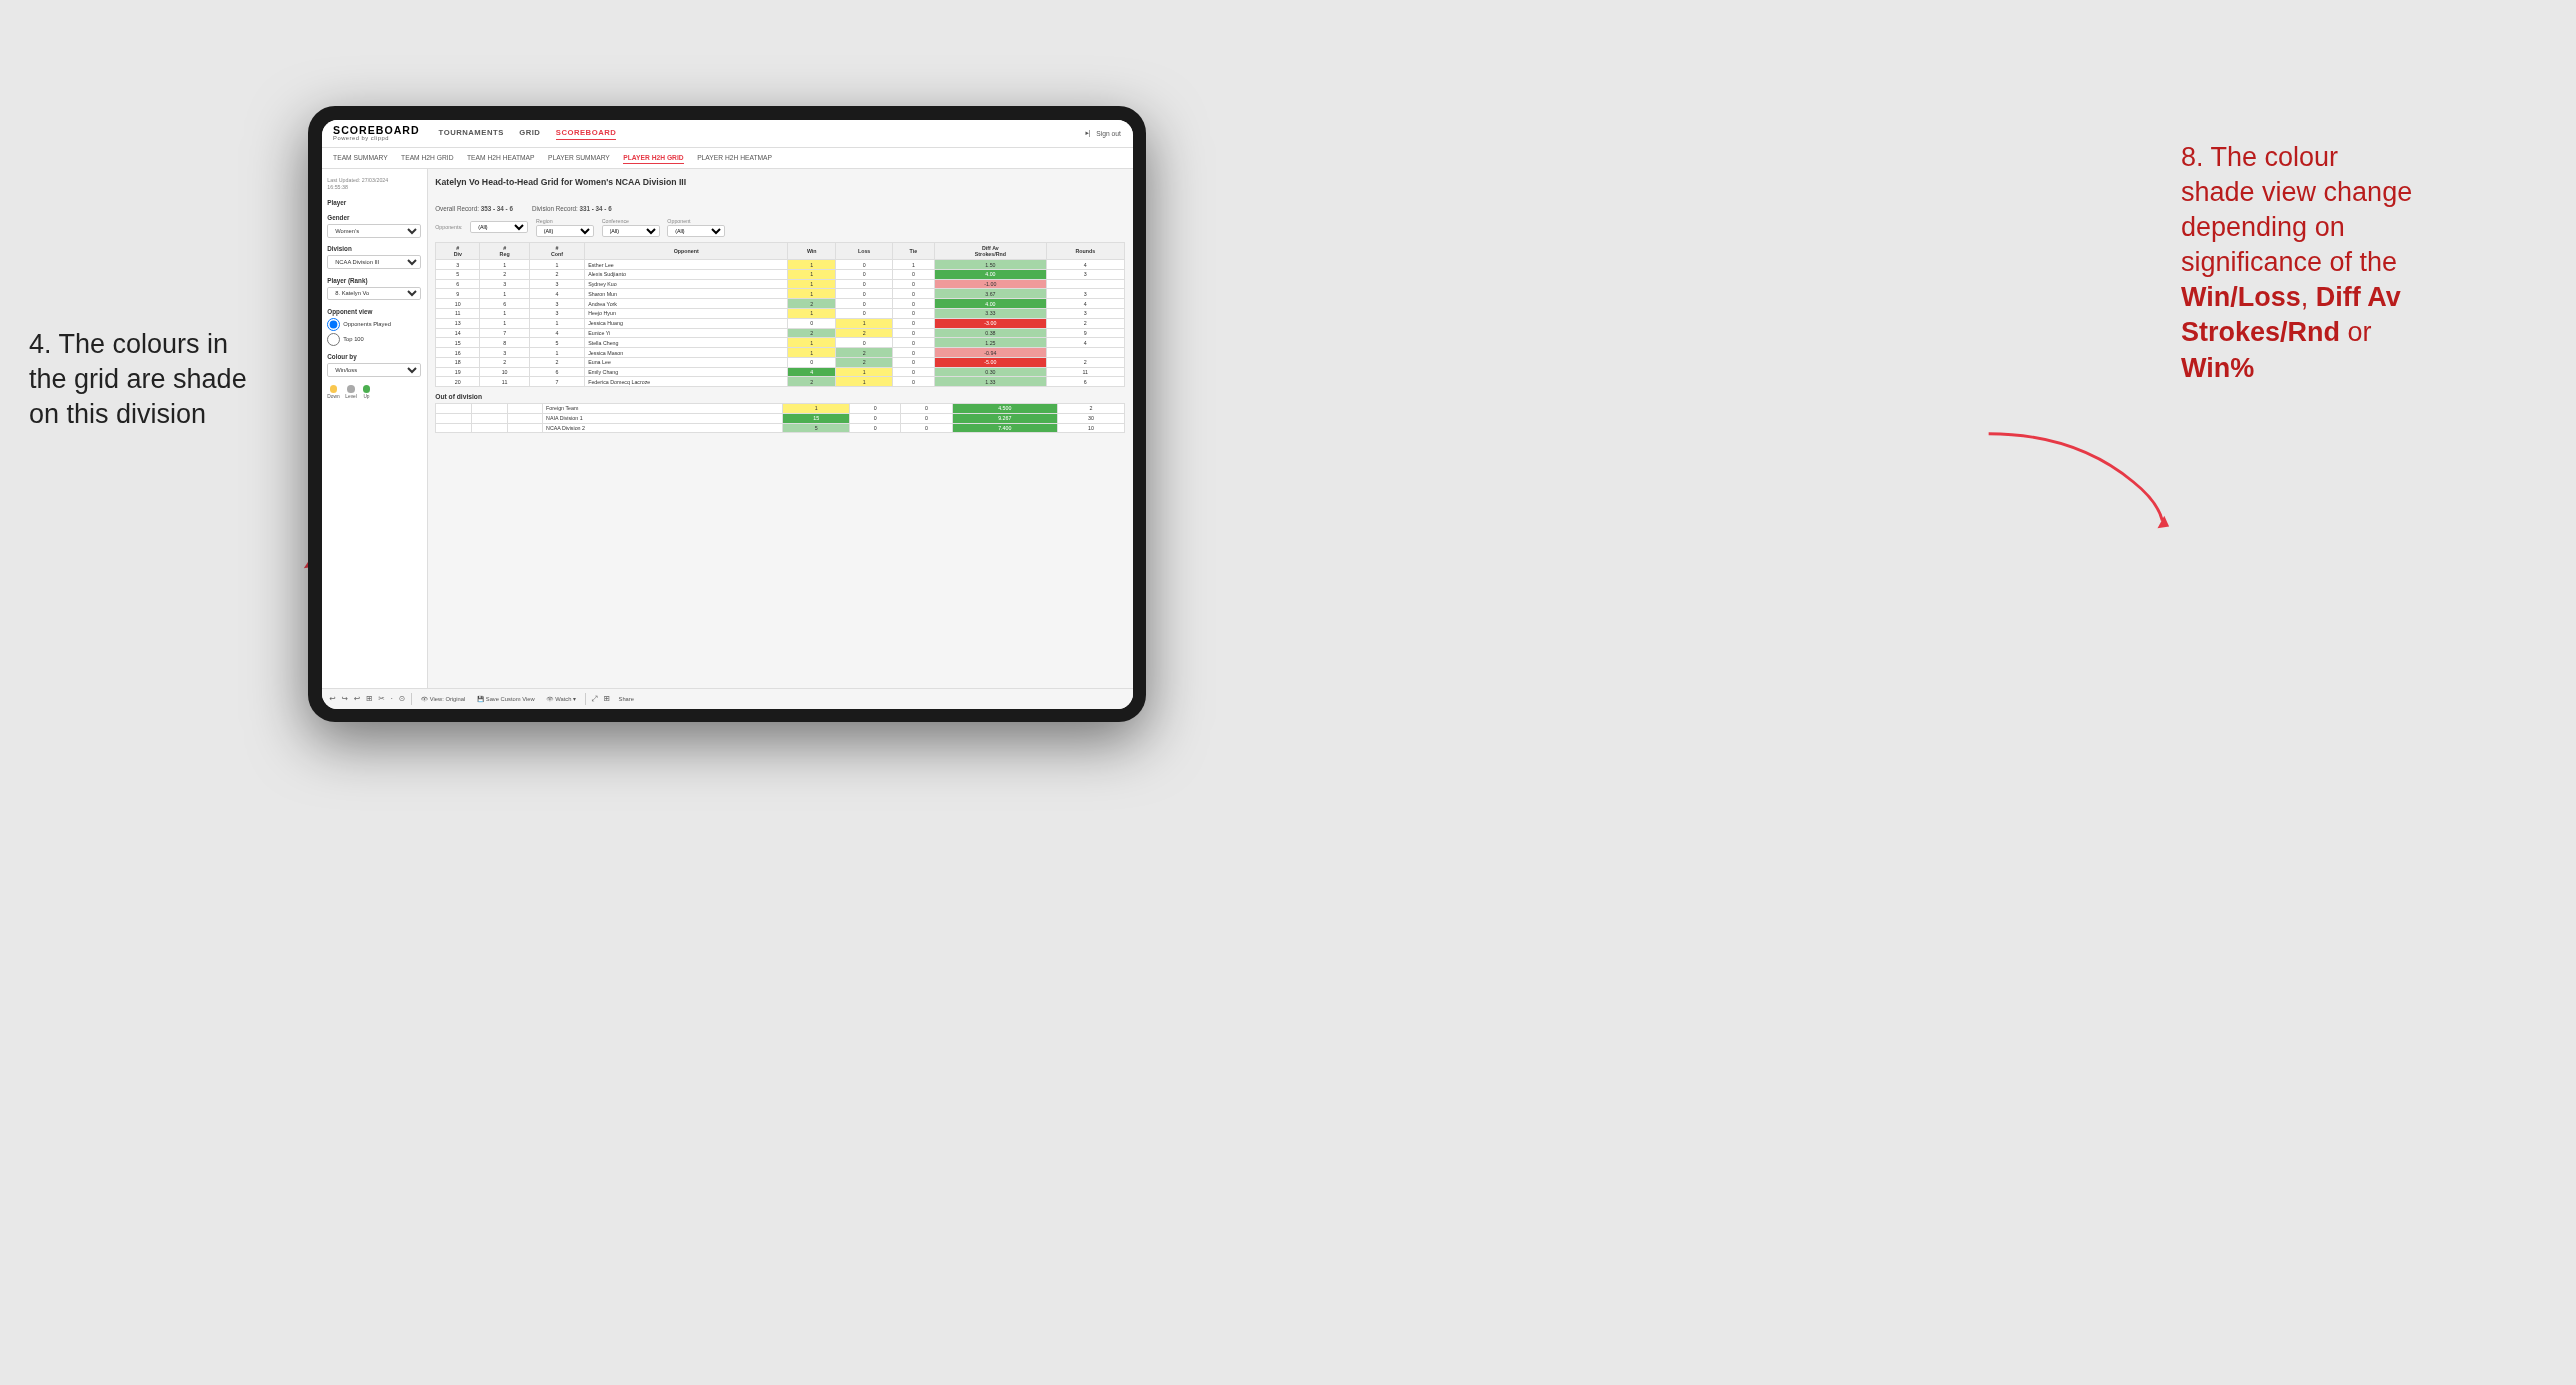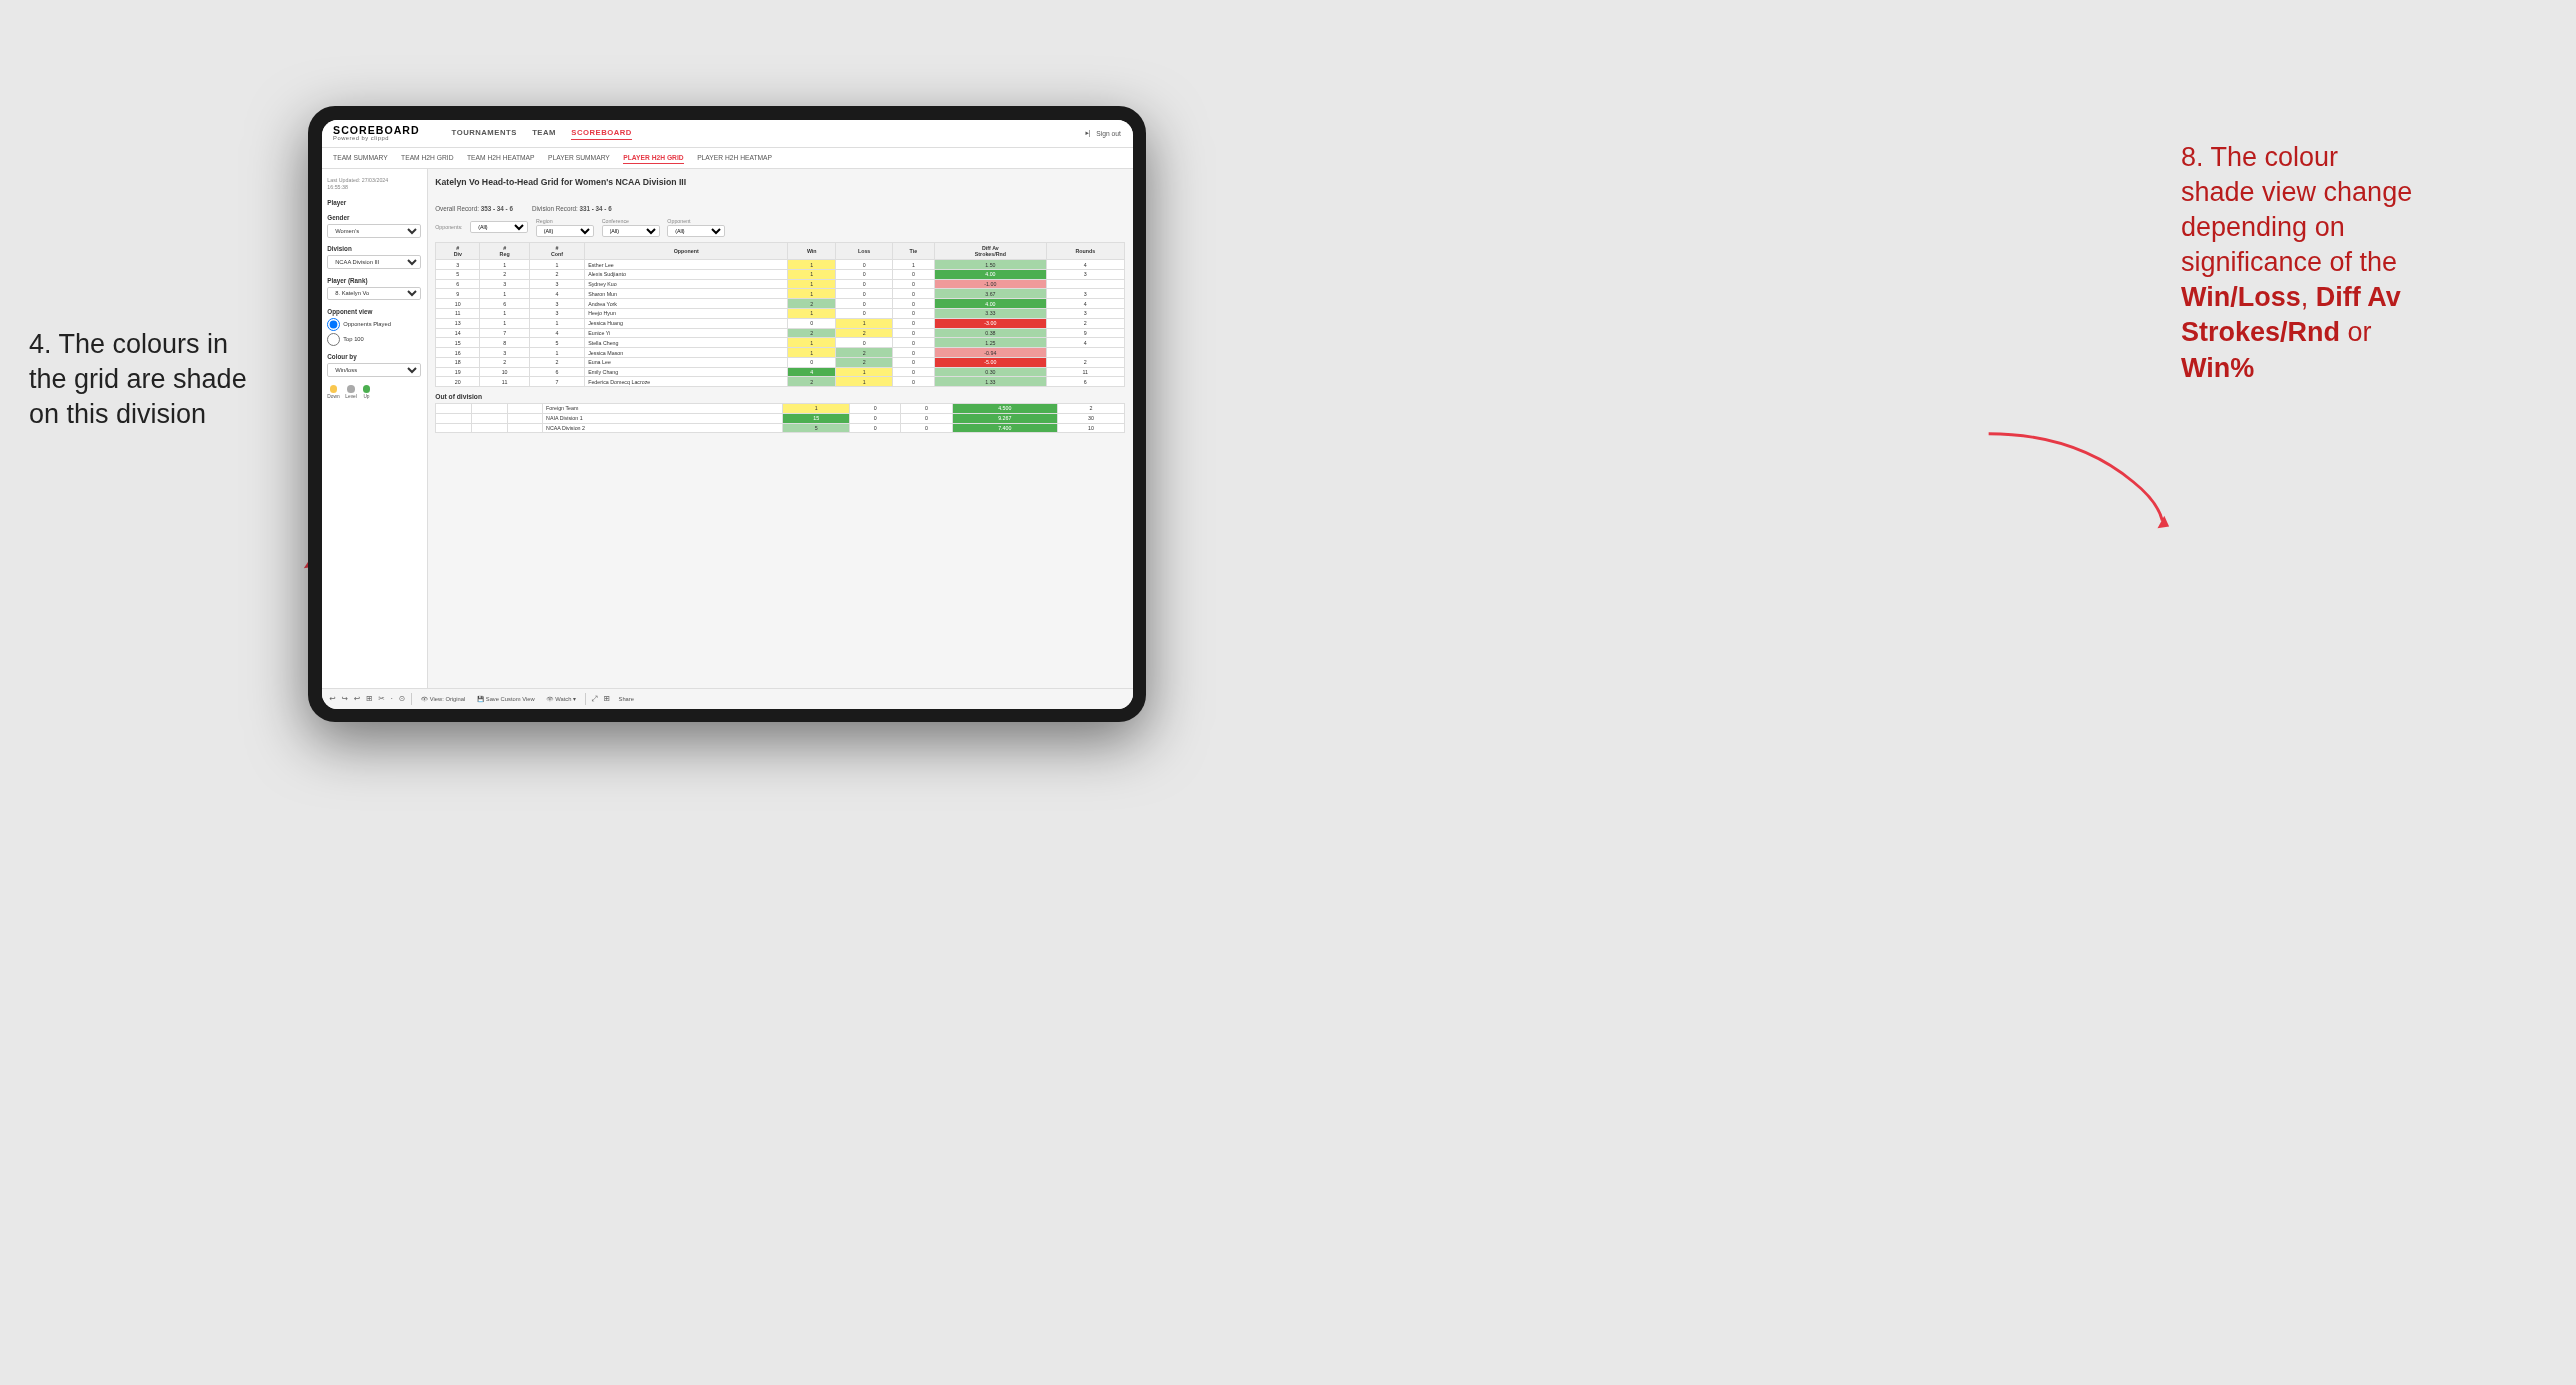--- a/index.html
+++ b/index.html
@@ -35,21 +35,21 @@
       flex-direction: column;
     }
 
     
     .top-nav {
       background: #fff;
       border-bottom: 1px solid #ddd;
       padding: 5.8px 11.6px;
       display: flex;
       align-items: center;
-      gap: 32px;
+      gap: 19px;
       flex-shrink: 0;
     }
 
     .logo-area {
       display: flex;
       flex-direction: column;
       line-height: 1;
     }
 
     .logo-text {
@@ -414,21 +414,21 @@
 <div class="tablet">
   <div class="tablet-screen">
 
     <div class="top-nav">
       <div class="logo-area">
         <span class="logo-text">SCOREBOARD</span>
         <span class="logo-sub">Powered by clippd</span>
       </div>
       <div class="nav-items">
         <span class="nav-item">TOURNAMENTS</span>
-        <span class="nav-item">TEAM</span>
+        <span class="nav-item">GRID</span>
         <span class="nav-item active">SCOREBOARD</span>
       </div>
       <div class="nav-right">
         <span>▸|</span>
         <span>Sign out</span>
       </div>
     </div>
 
     <div class="sub-nav">
       <span class="sub-nav-item">TEAM SUMMARY</span>

